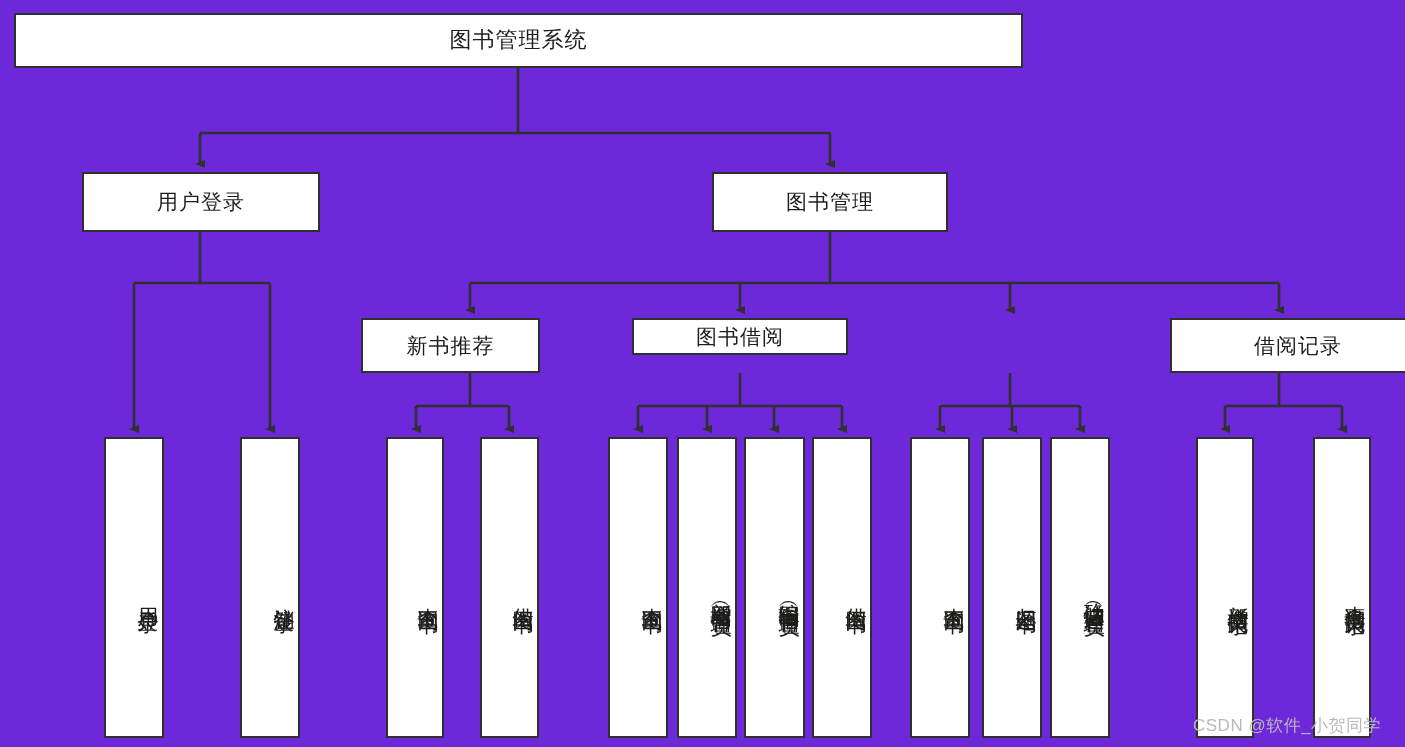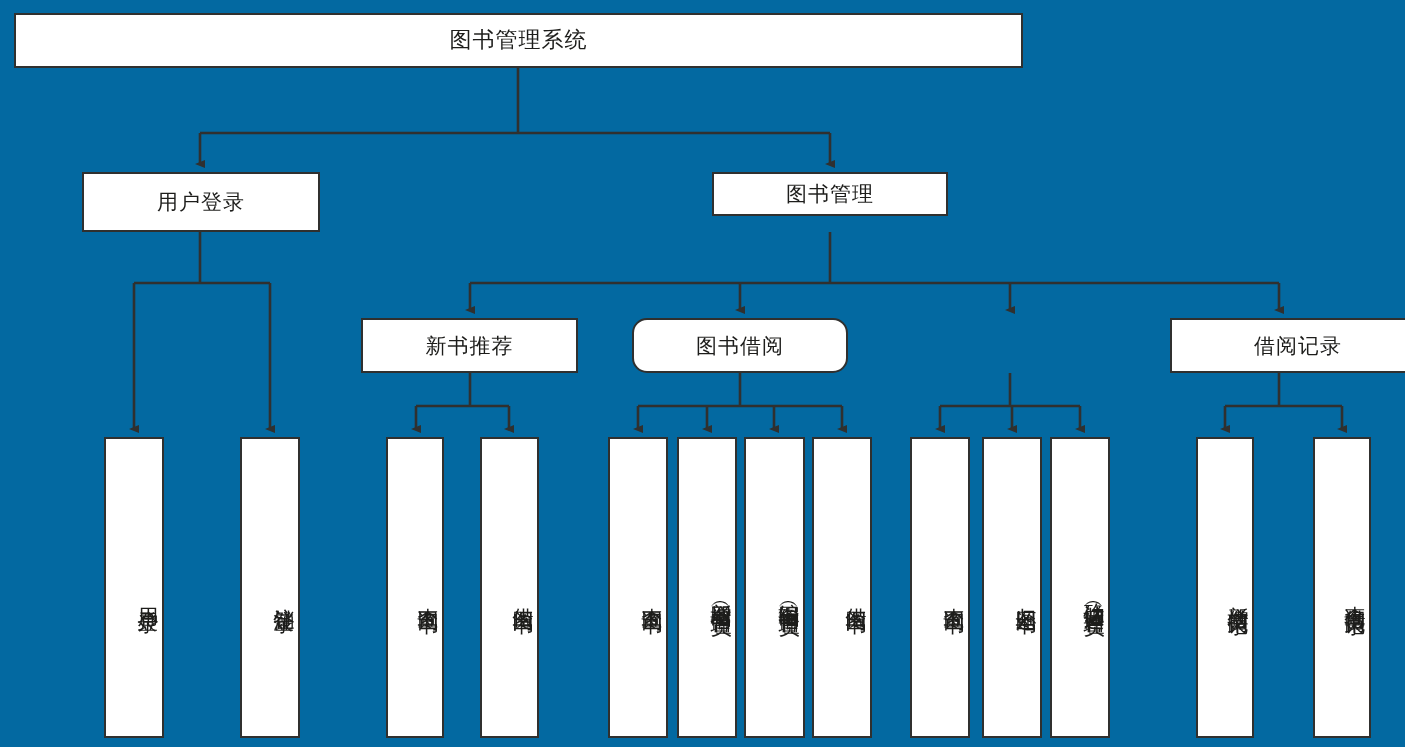--- a/index.html
+++ b/index.html
@@ -7,21 +7,21 @@
     padding: 0;
     background: #ffffff;
   }
   body {
     font-family: "Liberation Sans", "DejaVu Sans", sans-serif;
   }
   #canvas {
     position: relative;
     width: 1405px;
     height: 747px;
-    background: #0369a1;
+    background: #6d28d9;
     overflow: hidden;
   }
   .node {
     position: absolute;
     box-sizing: border-box;
     border: 2px solid #30302f;
     background: #ffffff;
     display: flex;
     align-items: center;
     justify-content: center;
@@ -121,28 +121,28 @@
     </g>
   </svg>
 
   <div class="node horiz root" style="left:14px; top:13px; width:1009px; height:55px;">
     <span>图书管理系统</span>
   </div>
 
   <div class="node horiz" style="left:82px; top:172px; width:238px; height:60px;">
     <span>用户登录</span>
   </div>
-  <div class="node horiz" style="left:712px; top:172px; width:236px; height:44px;">
+  <div class="node horiz" style="left:712px; top:172px; width:236px; height:60px;">
     <span>图书管理</span>
   </div>
 
-  <div class="node horiz" style="left:361px; top:318px; width:217px; height:55px;">
+  <div class="node horiz" style="left:361px; top:318px; width:179px; height:55px;">
     <span>新书推荐</span>
   </div>
-  <div class="node horiz" style="left:632px; top:318px; width:216px; height:55px;border-radius:15px;">
+  <div class="node horiz" style="left:632px; top:318px; width:216px; height:37px;">
     <span>图书借阅</span>
   </div>
   <div class="node horiz" style="left:1170px; top:318px; width:256px; height:55px;">
     <span>借阅记录</span>
   </div>
 
   <div class="node vert" style="left:104px; top:437px; width:60px; height:301px;">
     <span class="vtext">用户登录</span>
   </div>
   <div class="node vert" style="left:240px; top:437px; width:60px; height:301px;">
@@ -175,14 +175,15 @@
   <div class="node vert" style="left:1050px; top:437px; width:60px; height:301px;">
     <span class="vtext">确认归还（管理员）</span>
   </div>
   <div class="node vert" style="left:1196px; top:437px; width:58px; height:301px;">
     <span class="vtext">新增借阅记录</span>
   </div>
   <div class="node vert" style="left:1313px; top:437px; width:58px; height:301px;">
     <span class="vtext">查询借阅记录</span>
   </div>
 
+  <div class="watermark" style="left:1193px; top:714px;">CSDN @软件_小贺同学</div>
 
 </div>
 
 </body></html>

